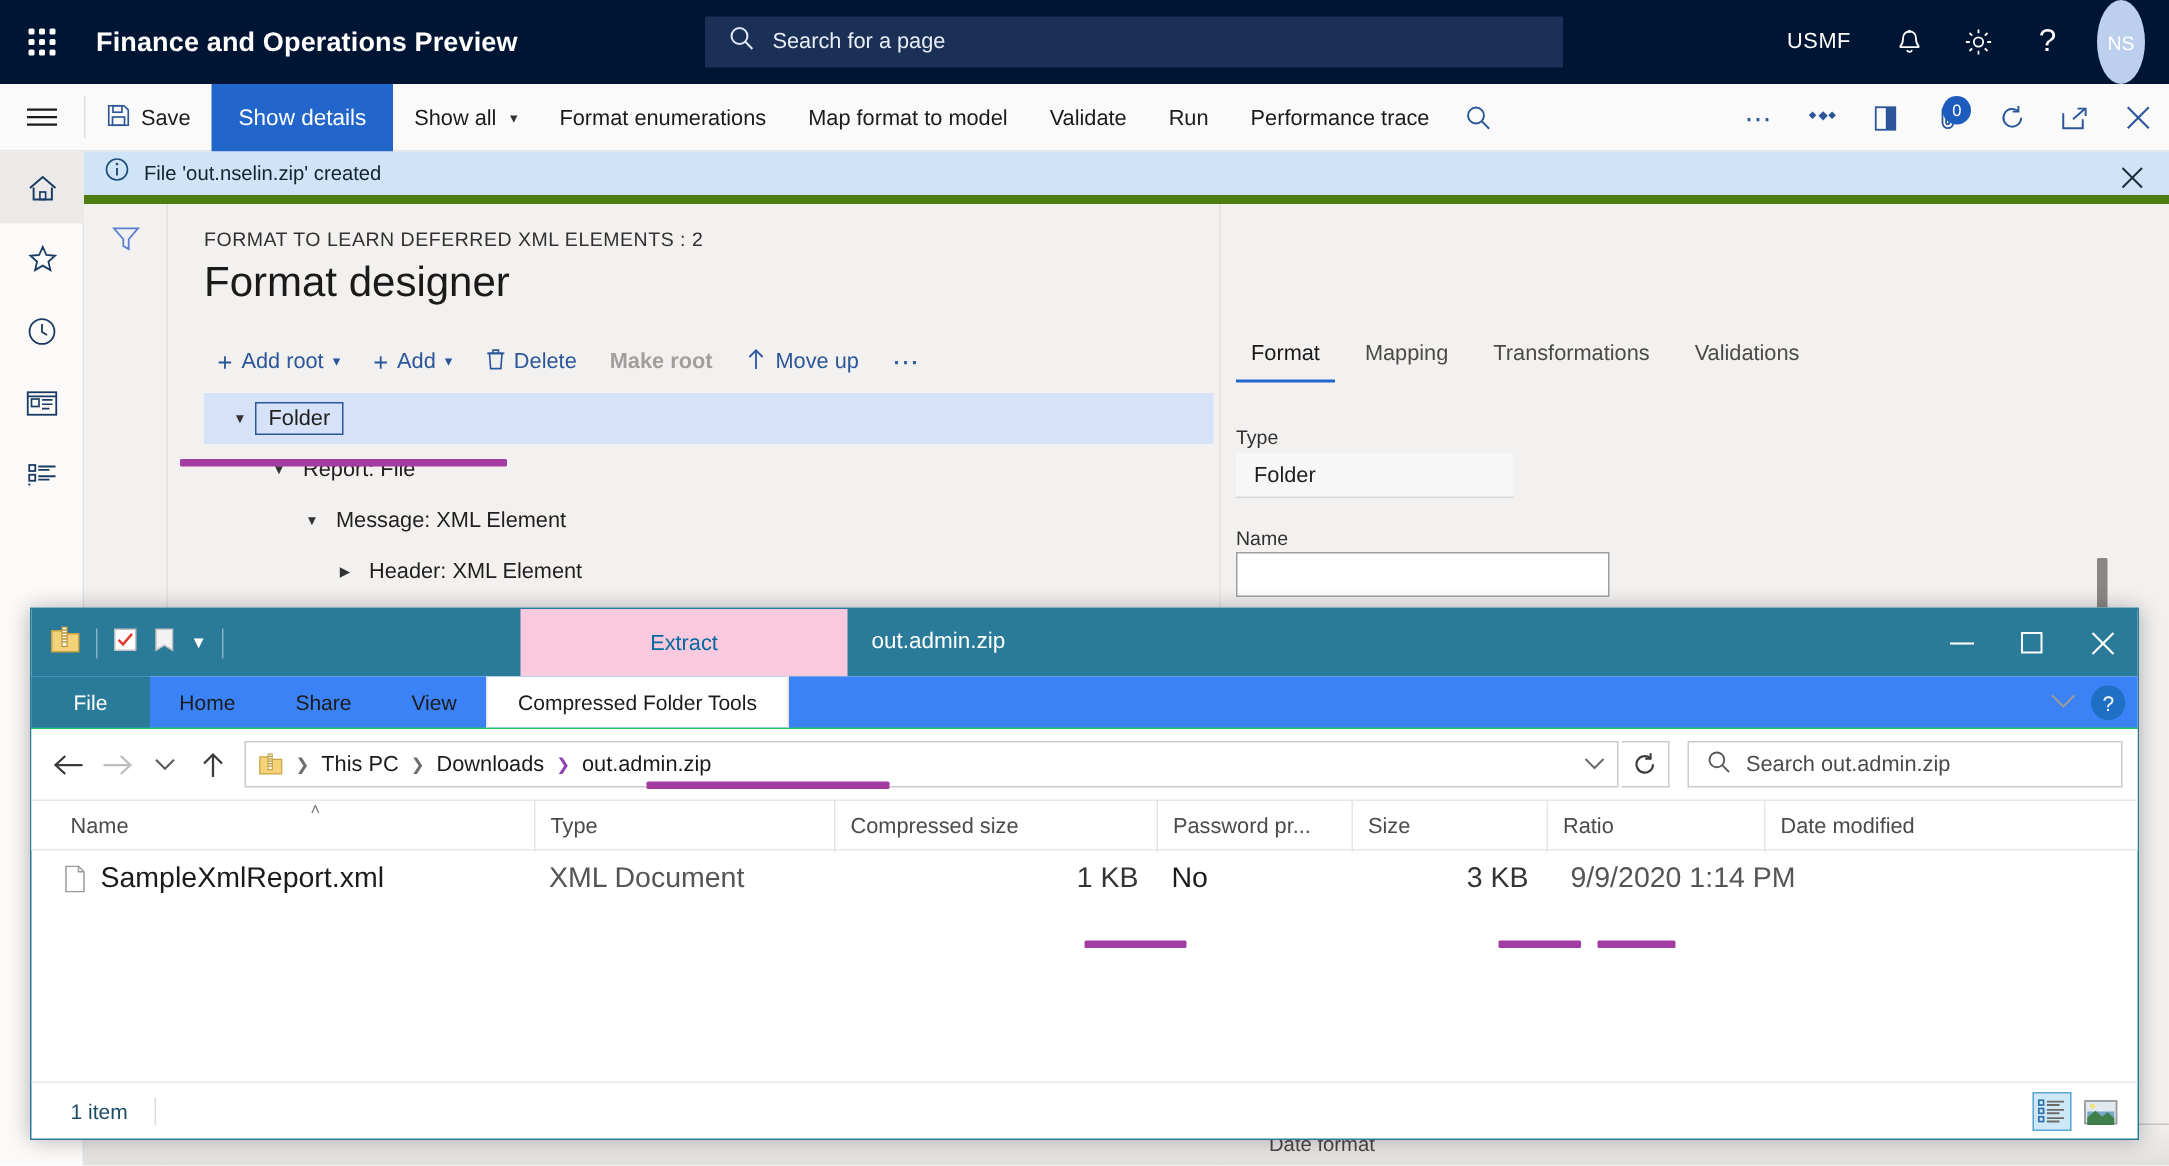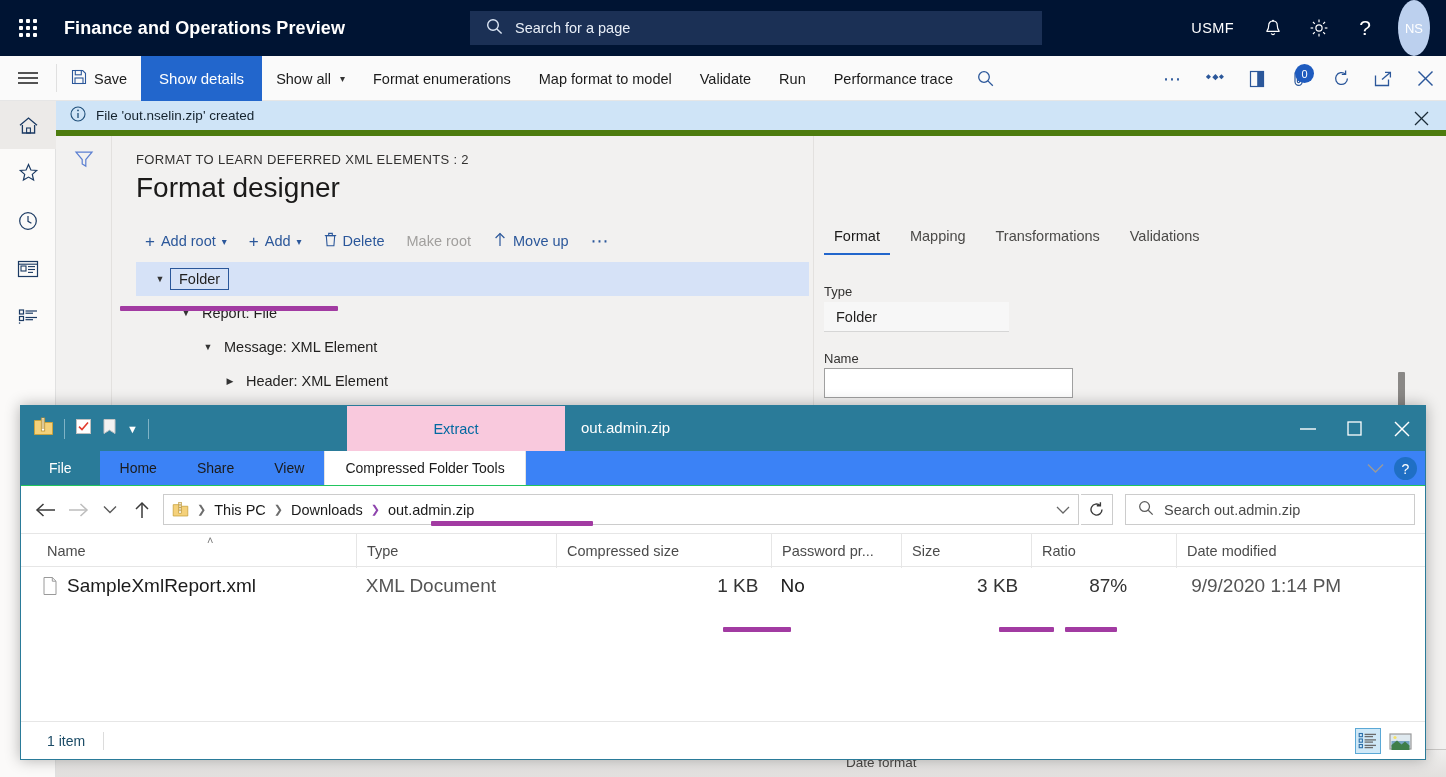--- a/index.html
+++ b/index.html
@@ -76,21 +76,21 @@
 
   
   .fo-work { position:absolute; left:56px; top:136px; width:1390px; height:641px; background:#f2f1f0; }
   .filter-col { position:absolute; left:0; top:0; width:56px; height:641px; border-right:1px solid #e3e1df; }
   .filter-ico { margin:14px auto 0; width:56px; display:flex; justify-content:center; }
   .page-caption { position:absolute; left:80px; top:16px; font-size:13px; color:#323130; letter-spacing:.35px; }
   .page-title { position:absolute; left:80px; top:36px; font-size:28px; color:#1b1a19; }
 
   .designer-toolbar { position:absolute; left:80px; top:90px; display:flex; align-items:center; gap:4px; }
   .dt-btn { display:flex; align-items:center; gap:6px; padding:4px 9px; font-size:14.5px; color:#2b579a; }
-  .dt-btn.disabled { color:#a19f9d; }
+  .dt-btn.disabled { color:#a19f9d;font-weight:bold; }
   .dt-btn .chev { font-size:10px; }
 
   .tree { position:absolute; left:80px; top:126px; width:673px; }
   .tree-row { height:34px; display:flex; align-items:center; font-size:14.5px; color:#201f1e; }
   .tree-row.sel { background:#d6e2f7; }
   .tw { width:20px; text-align:center; color:#333; font-size:9px; }
   .node-box { border:1px solid #2b579a; padding:2px 8px; background:transparent; }
   .purple-underline { position:absolute; background:#a23ba2; height:5px; border-radius:1px; }
 
   .fo-divider { position:absolute; left:757px; top:0px; width:1px; height:641px; background:#e3e1df; }
@@ -628,21 +628,20 @@
               <path d="M1 .5h8.3L13 4.2V17.5H1z" fill="#fff" stroke="#9a9a9a" stroke-width="1"></path>
               <path d="M9.3.5v3.7H13" fill="none" stroke="#9a9a9a" stroke-width="1"></path>
             </svg>
         </span>
         <span>SampleXmlReport.xml</span>
       </div>
       <div class="cell dim" style="width:200px;">XML Document</div>
       <div class="cell num" style="width:215px;">1 KB</div>
       <div class="cell" style="width:130px;">No</div>
       <div class="cell num" style="width:130px;">3 KB</div>
-      <div class="cell num" style="width:145px;padding-right:48px;">87%</div>
       <div class="cell dim" style="width:250px;padding-left:16px;">9/9/2020 1:14 PM</div>
     </div>
 
     <div class="purple-underline" style="left:410px; top:115px; width:162px;"></div>
     <div class="purple-underline" style="left:702px; top:221px; width:68px;"></div>
     <div class="purple-underline" style="left:978px; top:221px; width:55px;"></div>
     <div class="purple-underline" style="left:1044px; top:221px; width:52px;"></div>
 
     <div class="status-bar">
       <span class="status-text">1 item</span>

